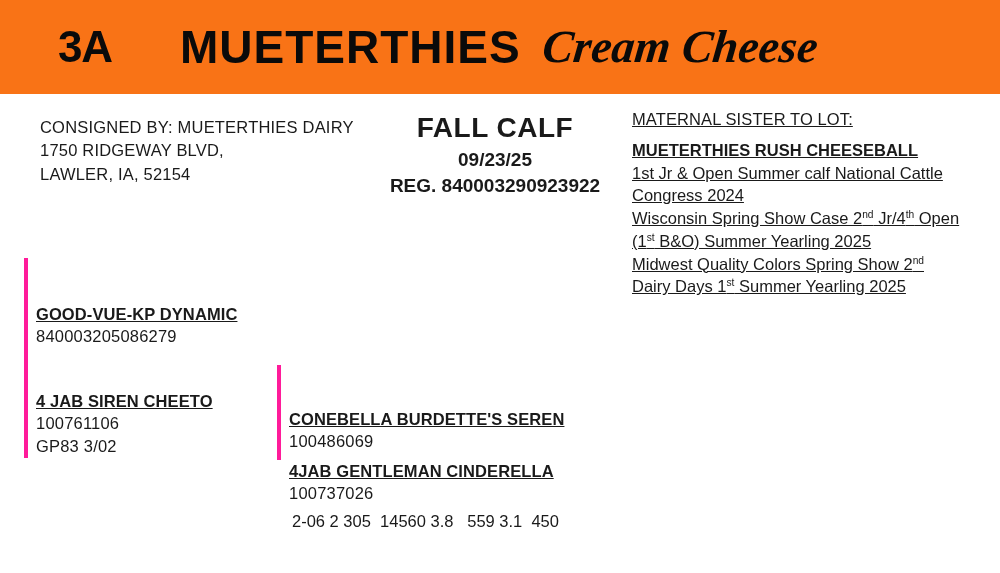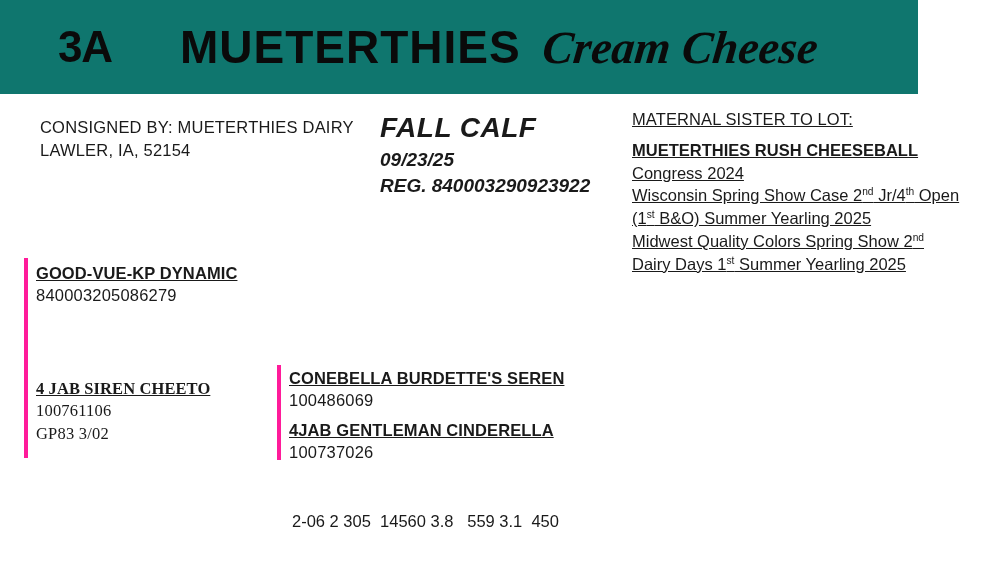--- a/index.html
+++ b/index.html
@@ -18,39 +18,39 @@
     position: relative;
     width: 1000px;
     height: 573px;
   }
 
   
   .header {
     position: absolute;
     left: 0;
     top: 0;
-    width: 918px;
+    width: 1000px;
     height: 94px;
-    background: #0f766e;
+    background: #f97316;
     display: flex;
     align-items: center;
   }
   .lot-number {
     width: 170px;
     text-align: center;
     font-size: 44px;
     font-weight: bold;
     letter-spacing: -1px;
     color: #0a0a0a;
     font-family: "Liberation Sans", sans-serif;
   }
   .header-title {
     flex: 1;
     display: flex;
-    align-items: flex-end;
+    align-items: flex-start;
     justify-content: flex-start;
     padding-left: 10px;
   }
   .farm-name {
     font-size: 46px;
     font-weight: bold;
     letter-spacing: 1px;
     color: #0a0a0a;
     font-family: "Liberation Sans", sans-serif;
   }
@@ -77,22 +77,21 @@
   }
   .consign div {
     white-space: nowrap;
   }
 
   .center-block {
     position: absolute;
     left: 380px;
     top: 112px;
     width: 230px;
-    text-align: left;
-    font-style: italic;
+    text-align: center;
   }
   .calf-title {
     font-size: 28px;
     font-weight: bold;
     letter-spacing: 0.5px;
   }
   .calf-date {
     font-size: 19px;
     font-weight: bold;
     margin-top: 5px;
@@ -149,28 +148,29 @@
 
   .ped {
     position: absolute;
     font-size: 16.5px;
     line-height: 1.36;
   }
   .ped .name {
     font-weight: bold;
     text-decoration: underline;
     letter-spacing: 0.1px;
+    margin-top: 41px;
   }
   .ped .num,
   .ped .cls {
     letter-spacing: 0.2px;
   }
 
   .ped-sire-top { left: 36px; top: 262px; width: 230px; }
-  .ped-sire-bot { left: 36px; top: 378px; width: 240px; font-family: Liberation Serif, serif; }
+  .ped-sire-bot { left: 36px; top: 349px; width: 240px; }
   .ped-dam-top  { left: 289px; top: 367px; width: 300px; }
   .ped-dam-bot  { left: 289px; top: 419px; width: 320px; }
 
   .records {
     position: absolute;
     left: 292px;
     top: 463px;
     width: 400px;
     font-size: 16.5px;
     line-height: 1.42;
@@ -185,32 +185,34 @@
   <div class="header">
     <div class="lot-number">3A</div>
     <div class="header-title">
       <span class="farm-name">MUETERTHIES</span>
       <span class="product-name">Cream Cheese</span>
     </div>
   </div>
 
   <div class="consign">
     <div>CONSIGNED BY: MUETERTHIES DAIRY</div>
+    <div>1750 RIDGEWAY BLVD,</div>
     <div>LAWLER, IA, 52154</div>
   </div>
 
   <div class="center-block">
     <div class="calf-title">FALL CALF</div>
     <div class="calf-date">09/23/25</div>
     <div class="calf-reg">REG. 840003290923922</div>
   </div>
 
   <div class="maternal">
     <p class="mat-head">MATERNAL SISTER TO LOT:</p>
     <p class="mat-lot">MUETERTHIES RUSH CHEESEBALL</p>
+    <p>1st Jr &amp; Open Summer calf National Cattle</p>
     <p>Congress 2024</p>
     <p>Wisconsin Spring Show Case 2<sup>nd</sup> Jr/4<sup>th</sup> Open</p>
     <p>(1<sup>st</sup> B&amp;O) Summer Yearling 2025</p>
     <p>Midwest Quality Colors Spring Show 2<sup>nd</sup></p>
     <p>Dairy Days 1<sup>st</sup> Summer Yearling 2025</p>
   </div>
 
   <div class="bar bar-sire"></div>
   <div class="bar bar-dam"></div>
 

